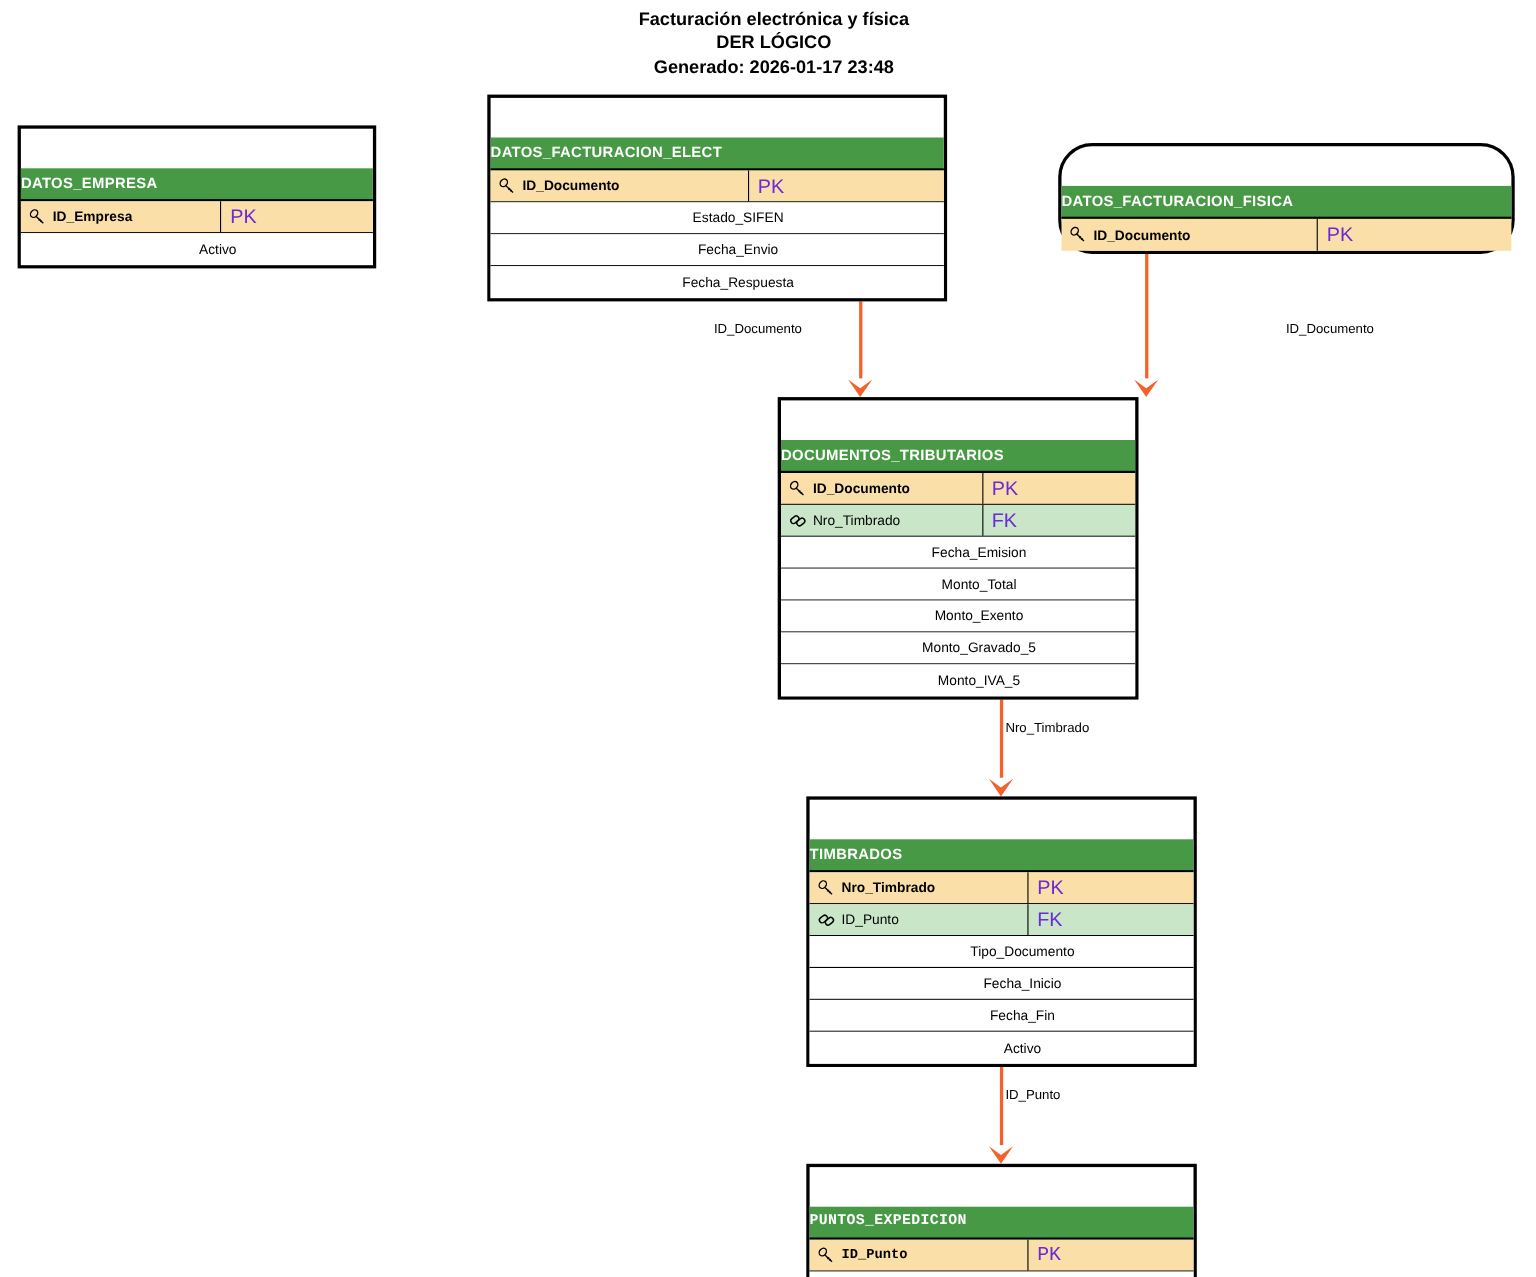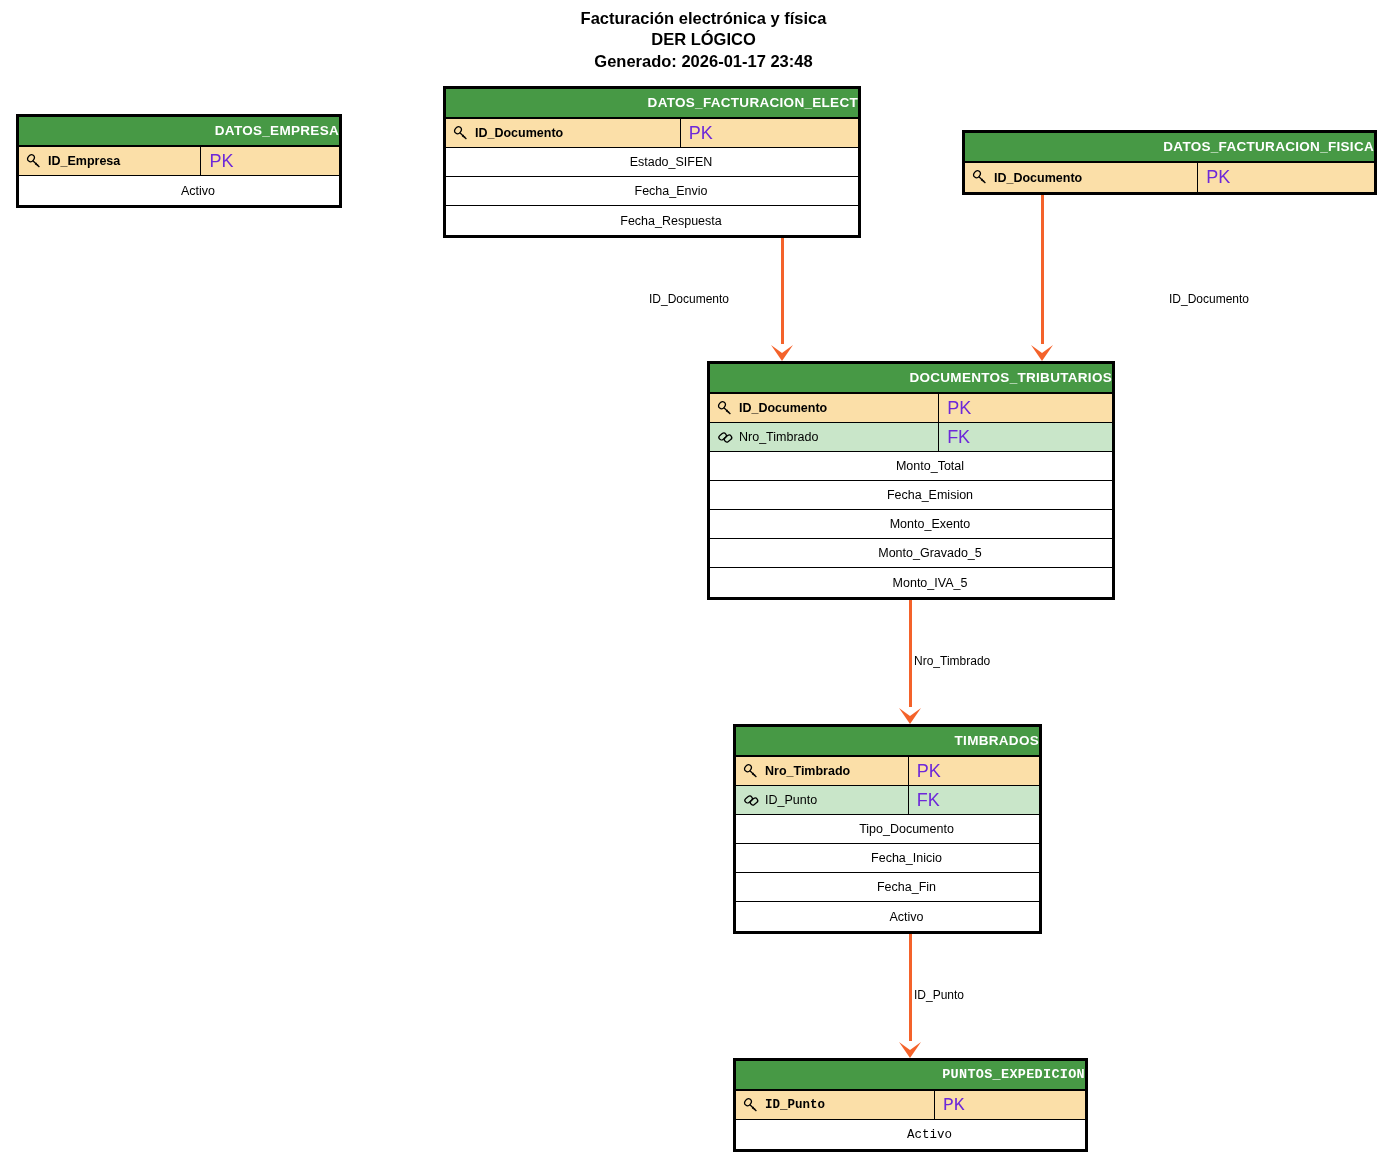--- a/index.html
+++ b/index.html
@@ -41,27 +41,28 @@
     position: absolute;
     border: 3px solid #000000;
     box-sizing: border-box;
     background: #ffffff;
   }
   .ent-header {
     background: #479945;
     color: #ffffff;
     font-size: 13.5px;
     font-weight: bold;
-    text-align: right;
+    text-align: left;
     letter-spacing: 0.3px;
     height: 28px;
     line-height: 28px;
     border-bottom: 2px solid #000000;
     white-space: nowrap;
     overflow: hidden;
+    margin-top: 36px;
   }
   .attr-row {
     display: flex;
     height: 29px;
     border-bottom: 1.6px solid #000000;
     box-sizing: border-box;
     align-items: stretch;
   }
   .attr-row:last-child {
     border-bottom: none;
@@ -230,40 +231,40 @@
         <div class="attr-row plain-row">
           <div class="a-full">Estado_SIFEN</div>
         </div>
         <div class="attr-row plain-row">
           <div class="a-full">Fecha_Envio</div>
         </div>
         <div class="attr-row plain-row">
           <div class="a-full">Fecha_Respuesta</div>
         </div>
       </div>
-      <div class="entity" style="left: 962px; top: 130px; width: 415px;">
+      <div class="entity" style="left: 962px; top: 130px; width: 415px; border-radius: 31px;">
         <div class="ent-header">DATOS_FACTURACION_FISICA</div>
         <div class="attr-row pk-row key-row">
           <div class="a-name">
             <span class="icon">
               <svg width="17" height="17" viewBox="0 0 17 17">
                 <g fill="none" stroke="#000" stroke-width="1.25">
                   <ellipse cx="5.0" cy="5.2" rx="3.0" ry="3.7" transform="rotate(38 5.0 5.2)"></ellipse>
                   <path d="M6.9 7.8 L13.4 14.0"></path>
                   <path d="M10.6 10.0 L9.2 11.5"></path>
                   <path d="M12.1 11.6 L10.9 12.9"></path>
                 </g>
               </svg>
             </span>
             <span>ID_Documento</span>
           </div>
           <div class="a-tag">PK</div>
         </div>
       </div>
-      <div class="entity" style="left: 707px; top: 361px; width: 408px;">
+      <div class="entity" style="left: 707px; top: 361px; width: 328px;">
         <div class="ent-header">DOCUMENTOS_TRIBUTARIOS</div>
         <div class="attr-row pk-row key-row">
           <div class="a-name">
             <span class="icon">
               <svg width="17" height="17" viewBox="0 0 17 17">
                 <g fill="none" stroke="#000" stroke-width="1.25">
                   <ellipse cx="5.0" cy="5.2" rx="3.0" ry="3.7" transform="rotate(38 5.0 5.2)"></ellipse>
                   <path d="M6.9 7.8 L13.4 14.0"></path>
                   <path d="M10.6 10.0 L9.2 11.5"></path>
                   <path d="M12.1 11.6 L10.9 12.9"></path>
@@ -282,36 +283,36 @@
                   <rect x="1.6" y="5.0" width="8.0" height="5.0" rx="2.5" transform="rotate(-38 5.6 7.5)"></rect>
                   <rect x="7.0" y="7.0" width="8.0" height="5.0" rx="2.5" transform="rotate(-38 11.0 9.5)"></rect>
                 </g>
               </svg>
             </span>
             <span>Nro_Timbrado</span>
           </div>
           <div class="a-tag">FK</div>
         </div>
         <div class="attr-row plain-row">
+          <div class="a-full">Fecha_Emision</div>
+        </div>
+        <div class="attr-row plain-row">
           <div class="a-full">Monto_Total</div>
         </div>
         <div class="attr-row plain-row">
-          <div class="a-full">Fecha_Emision</div>
-        </div>
-        <div class="attr-row plain-row">
           <div class="a-full">Monto_Exento</div>
         </div>
         <div class="attr-row plain-row">
           <div class="a-full">Monto_Gravado_5</div>
         </div>
         <div class="attr-row plain-row">
           <div class="a-full">Monto_IVA_5</div>
         </div>
       </div>
-      <div class="entity" style="left: 733px; top: 724px; width: 309px;">
+      <div class="entity" style="left: 733px; top: 724px; width: 355px;">
         <div class="ent-header">TIMBRADOS</div>
         <div class="attr-row pk-row key-row">
           <div class="a-name">
             <span class="icon">
               <svg width="17" height="17" viewBox="0 0 17 17">
                 <g fill="none" stroke="#000" stroke-width="1.25">
                   <ellipse cx="5.0" cy="5.2" rx="3.0" ry="3.7" transform="rotate(38 5.0 5.2)"></ellipse>
                   <path d="M6.9 7.8 L13.4 14.0"></path>
                   <path d="M10.6 10.0 L9.2 11.5"></path>
                   <path d="M12.1 11.6 L10.9 12.9"></path>

